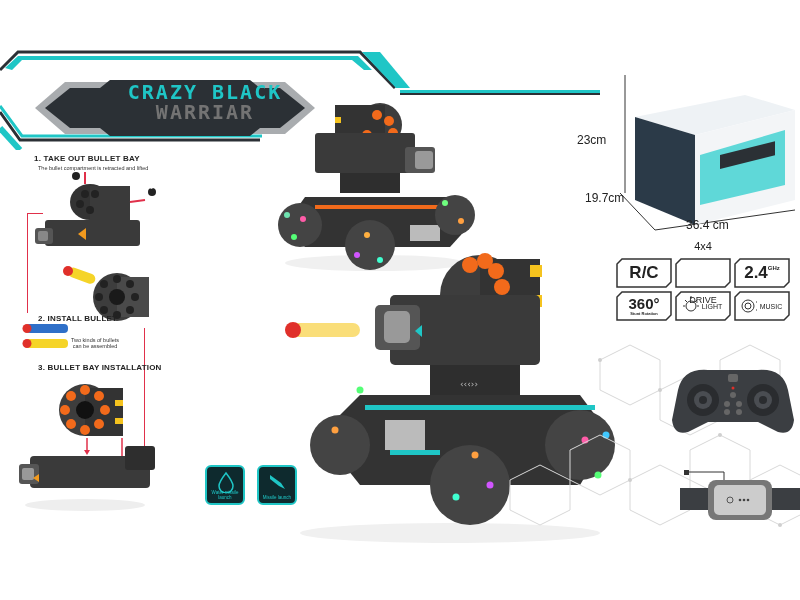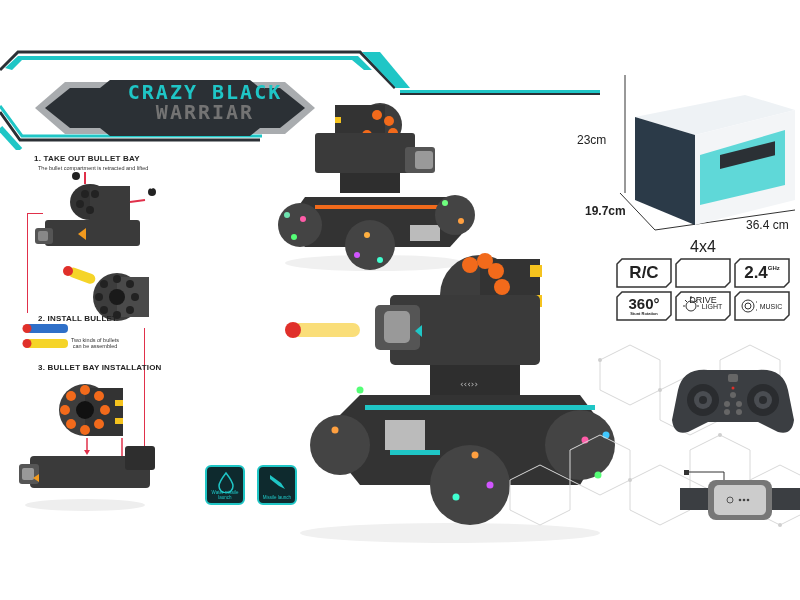--- a/index.html
+++ b/index.html
@@ -248,35 +248,35 @@
   <polygon points="35,42 145,20 195,35 95,60" fill="#eef2f5"></polygon>
 
   <polygon points="35,42 95,60 95,150 35,125" fill="#2b3a48"></polygon>
 
   <polygon points="95,60 195,35 195,125 95,150" fill="#f3f5f7"></polygon>
   <polygon points="100,80 185,55 185,110 100,130" fill="#5fd8d8"></polygon>
   <rect x="120" y="110" width="55" height="14" fill="#2b3035" transform="skewY(-14)"></rect>
 </svg>
 
 <div class="abs dim" style="left:577px;top:133px;">23cm</div>
-<div class="abs dim" style="left:585px;top:204px;font-weight:bold;">19.7cm</div>
-<div class="abs dim" style="left:746px;top:218px;">36.4 cm</div>
+<div class="abs dim" style="left:585px;top:191px;">19.7cm</div>
+<div class="abs dim" style="left:686px;top:218px;">36.4 cm</div>
 
 <div class="badge" style="left:616px;top:258px;">
   <svg width="56" height="30">
       <polygon points="6,1 55,1 55,24 50,29 1,29 1,6" fill="none" stroke="#333" stroke-width="1.5"></polygon>
     </svg>
   <div class="txt" style="font-size:17px;">R/C</div>
 </div>
 <div class="badge" style="left:675px;top:258px;">
   <svg width="56" height="30">
       <polygon points="6,1 55,1 55,24 50,29 1,29 1,6" fill="none" stroke="#333" stroke-width="1.5"></polygon>
     </svg>
   <div class="txt" style="flex-direction:column;font-weight:normal;line-height:11px;">
-    <span style="font-size:16px;">4x4</span>
+    <span style="font-size:11px;">4x4</span>
     <span style="font-size:9px;margin-top:43px;">DRIVE</span>
   </div>
 </div>
 <div class="badge" style="left:734px;top:258px;">
   <svg width="56" height="30">
       <polygon points="6,1 55,1 55,24 50,29 1,29 1,6" fill="none" stroke="#333" stroke-width="1.5"></polygon>
     </svg>
   <div class="txt" style="font-size:17px;">
     <span>2.4</span>
     <span style="font-size:6px;align-self:flex-start;margin-top:7px;">GHz</span>

